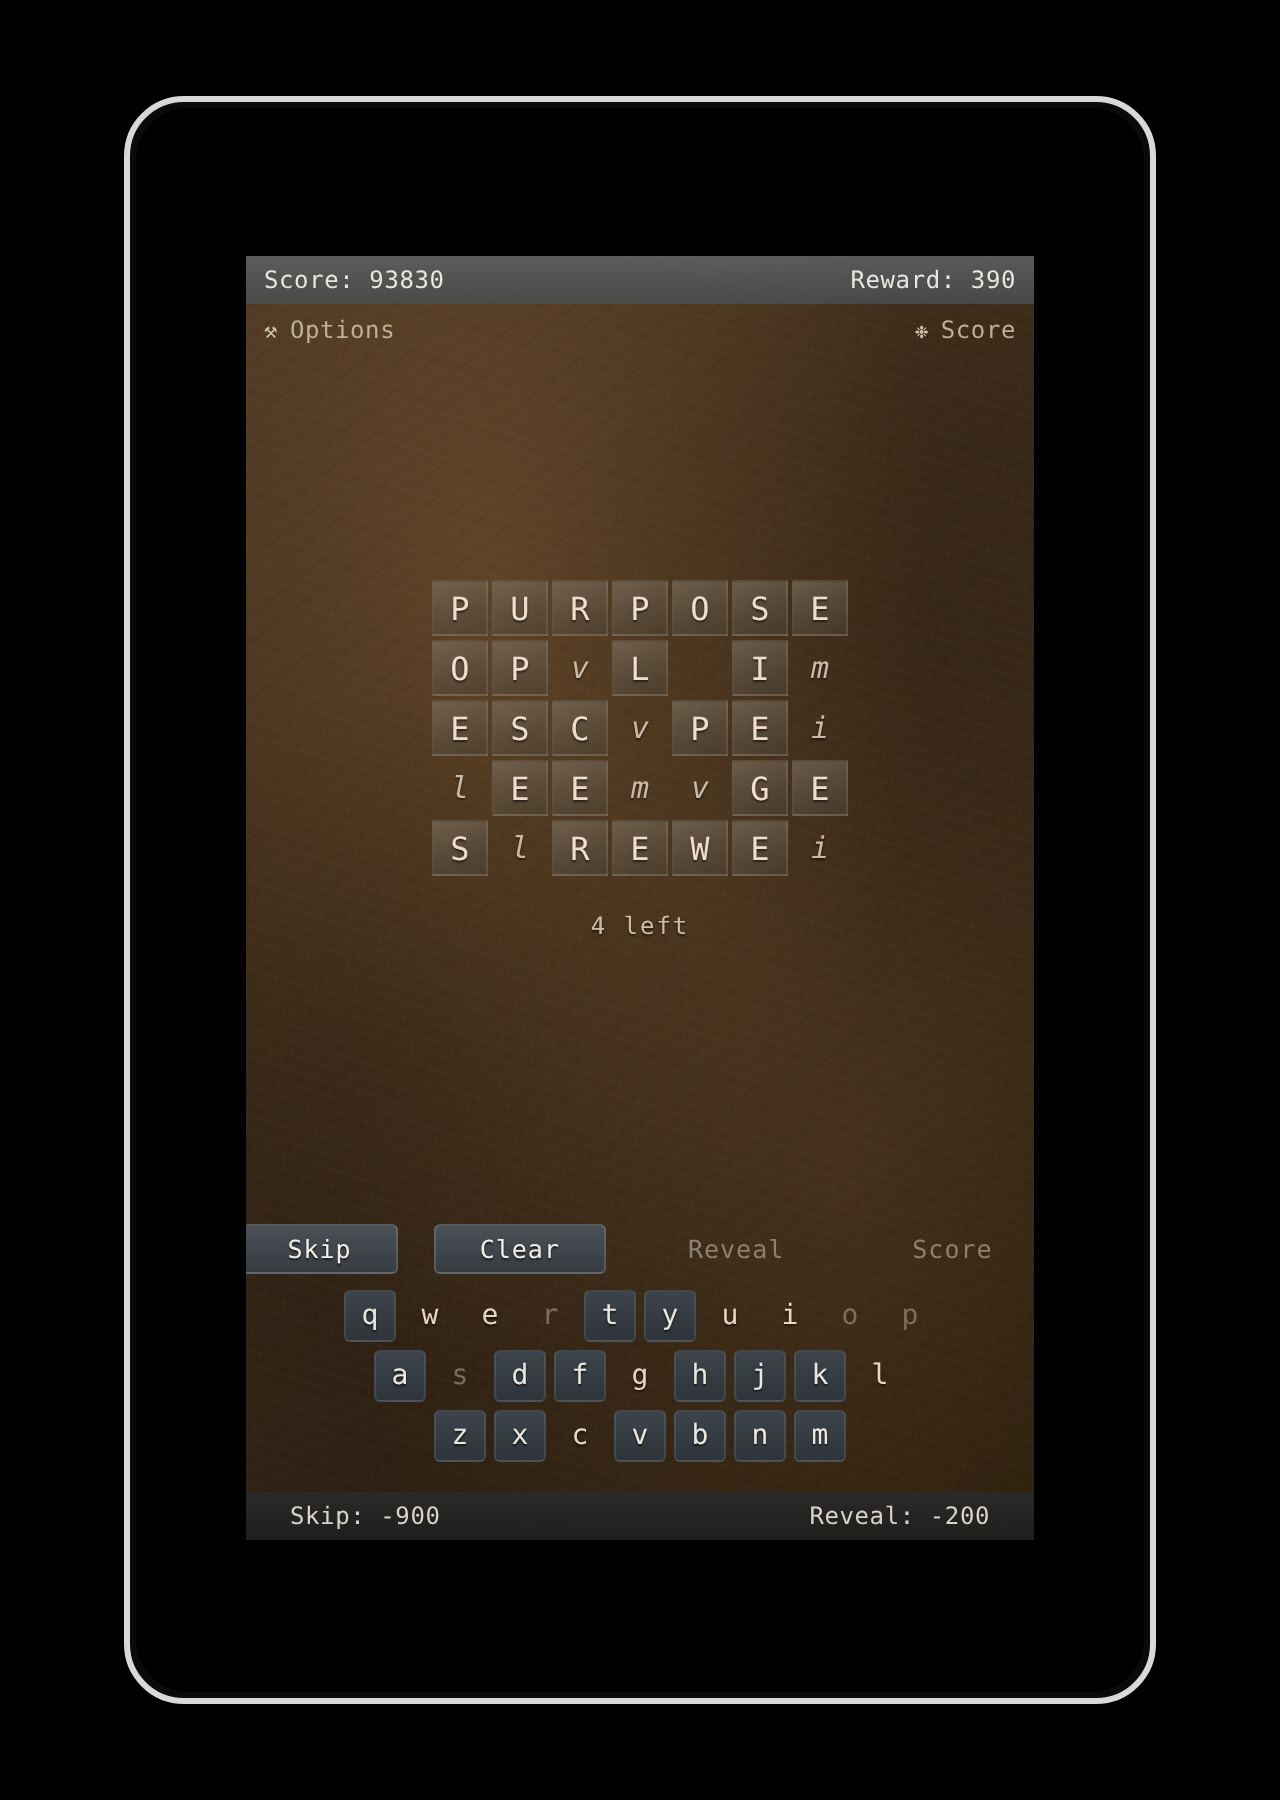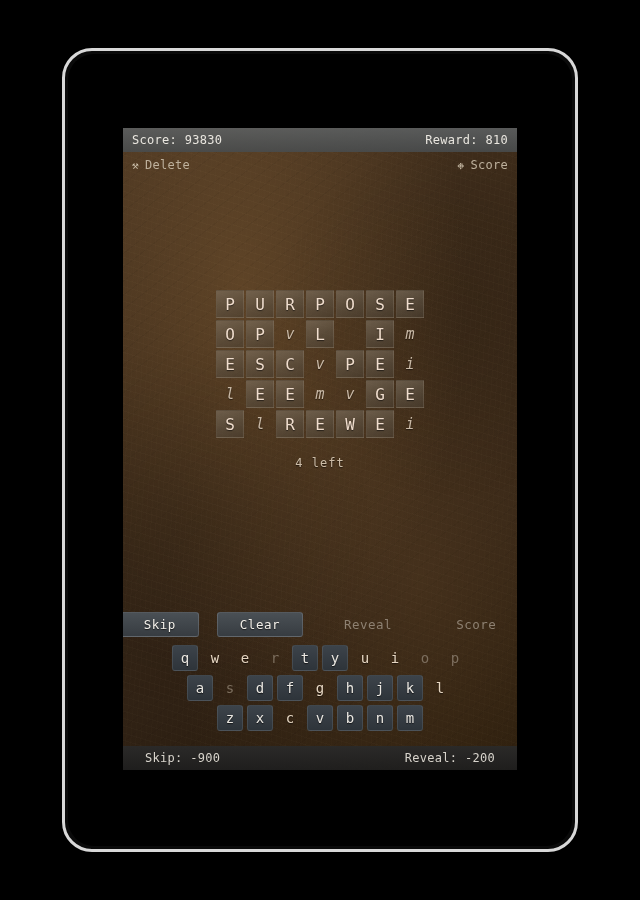--- a/index.html
+++ b/index.html
@@ -277,27 +277,27 @@
 <div id="device">
   <div id="device-inner"></div>
   <div id="camera-lens"></div>
   <div id="camera-sensor"></div>
 </div>
 
 <div id="screen">
 
   <div id="status-bar">
     <span>Score: 93830</span>
-    <span>Reward: 810</span>
+    <span>Reward: 390</span>
   </div>
 
   <div id="menu-bar">
     <div class="menu-item">
       <span class="menu-glyph">⚒</span>
-      <span>Delete</span>
+      <span>Options</span>
     </div>
     <div class="menu-item">
       <span class="menu-glyph">❉</span>
       <span>Score</span>
     </div>
   </div>
 
   <div id="grid-area">
       <div class="grid-row">
         <div class="cell tile">P</div>

